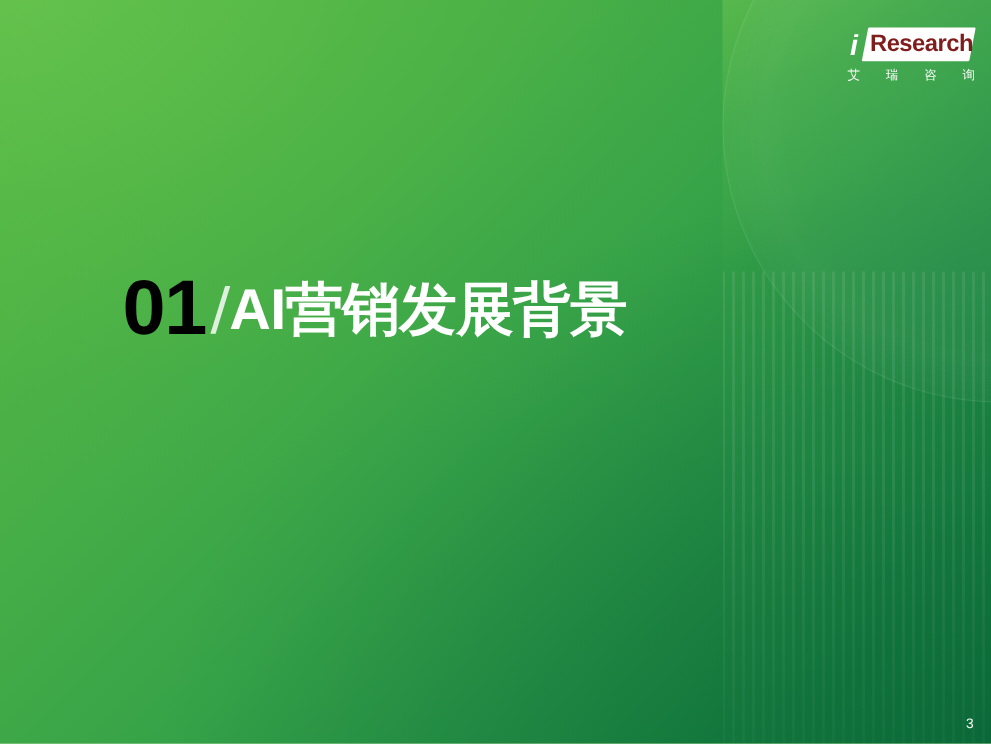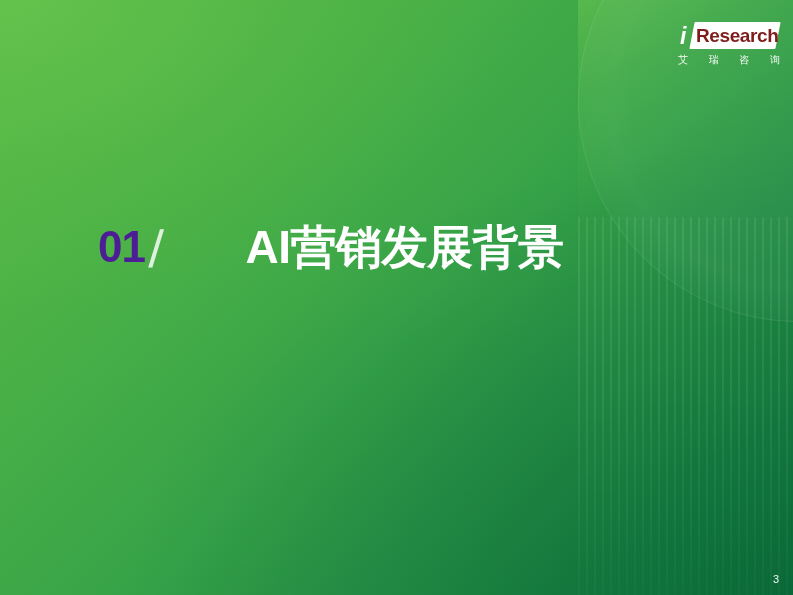--- a/index.html
+++ b/index.html
@@ -175,40 +175,39 @@
   
   .title-row {
     position: absolute;
     left: 98px;
     top: 216px;
     display: flex;
     align-items: center;
     white-space: nowrap;
   }
   .section-number {
-    font-size: 44px;
-    font-weight: bold;
-    color: #4c1d95;
+    font-size: 62px;
+    font-weight: bold;
+    color: #000000;
     line-height: 62px;
     letter-spacing: -1px;
   }
   .section-slash {
     font-size: 52px;
     font-weight: 300;
     color: rgba(255,255,255,0.82);
     line-height: 62px;
     margin-left: 4px;
     transform: translateY(2px) skewX(-2deg);
   }
   .section-title {
     font-size: 46px;
     font-weight: bold;
     color: #ffffff;
     line-height: 62px;
-    margin-left: 82px;
     letter-spacing: -0.5px;
   }
 
   
   .page-number {
     position: absolute;
     right: 14px;
     bottom: 9px;
     font-size: 11px;
     color: #ffffff;

